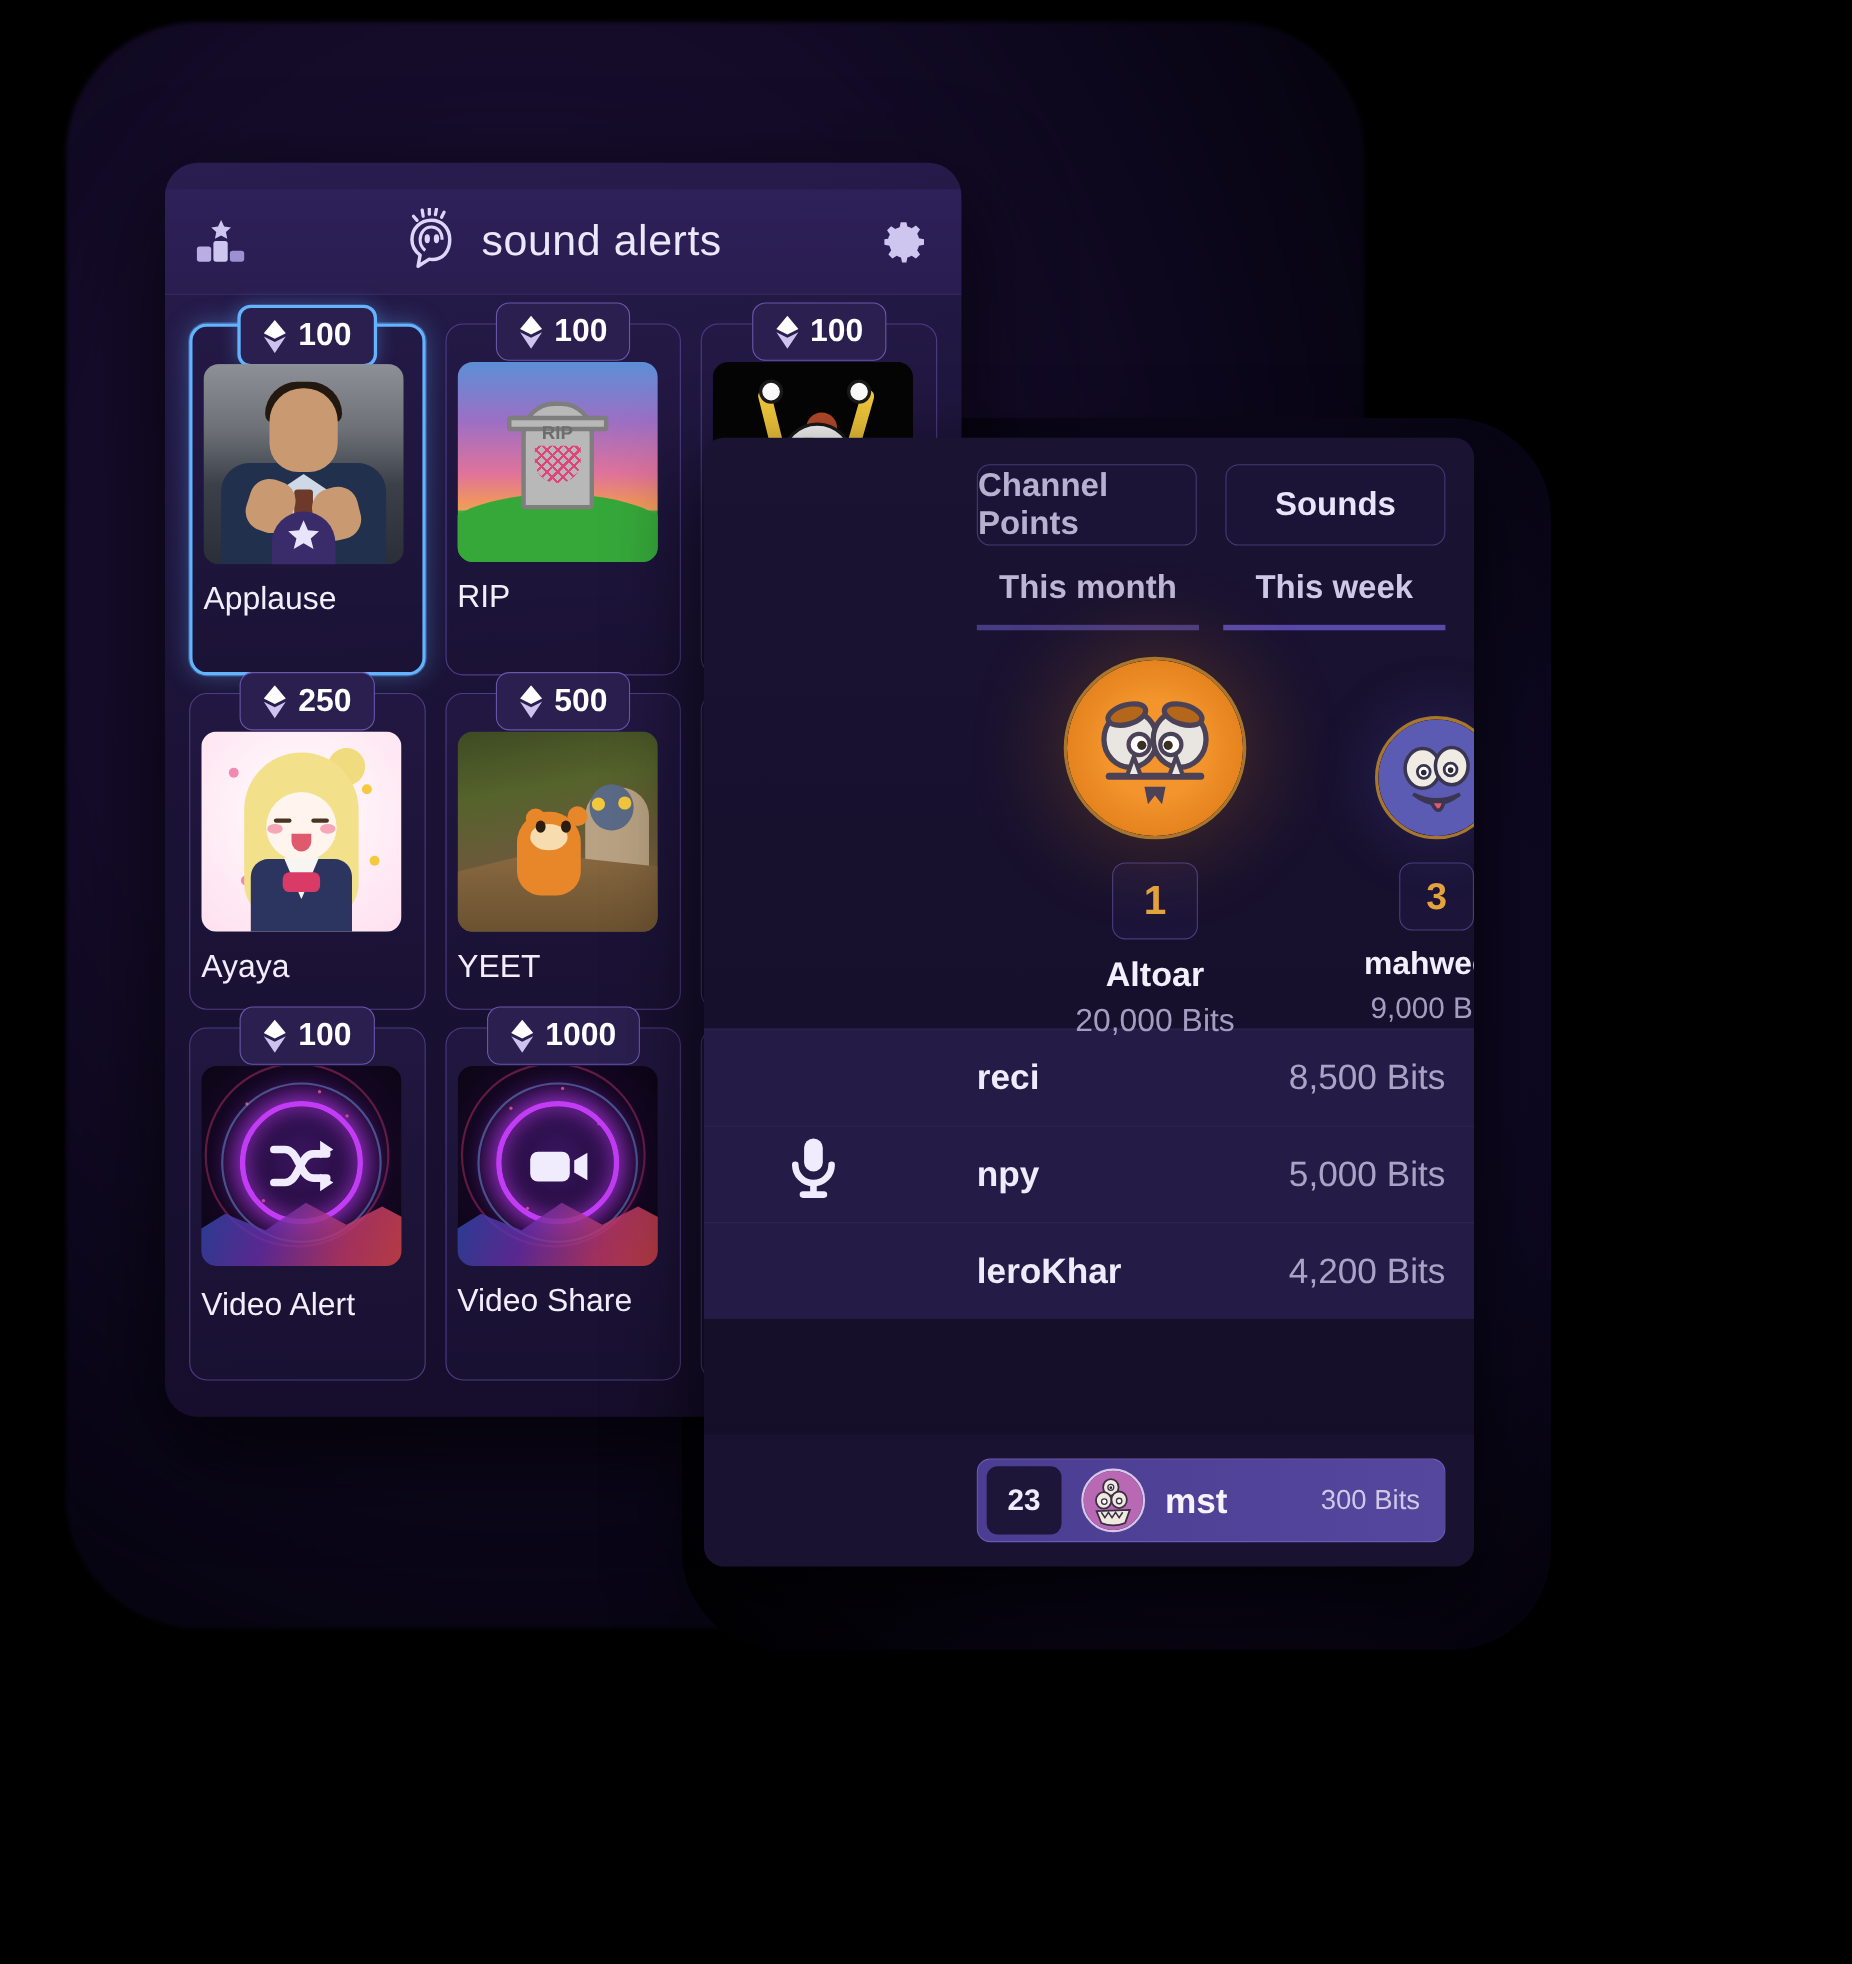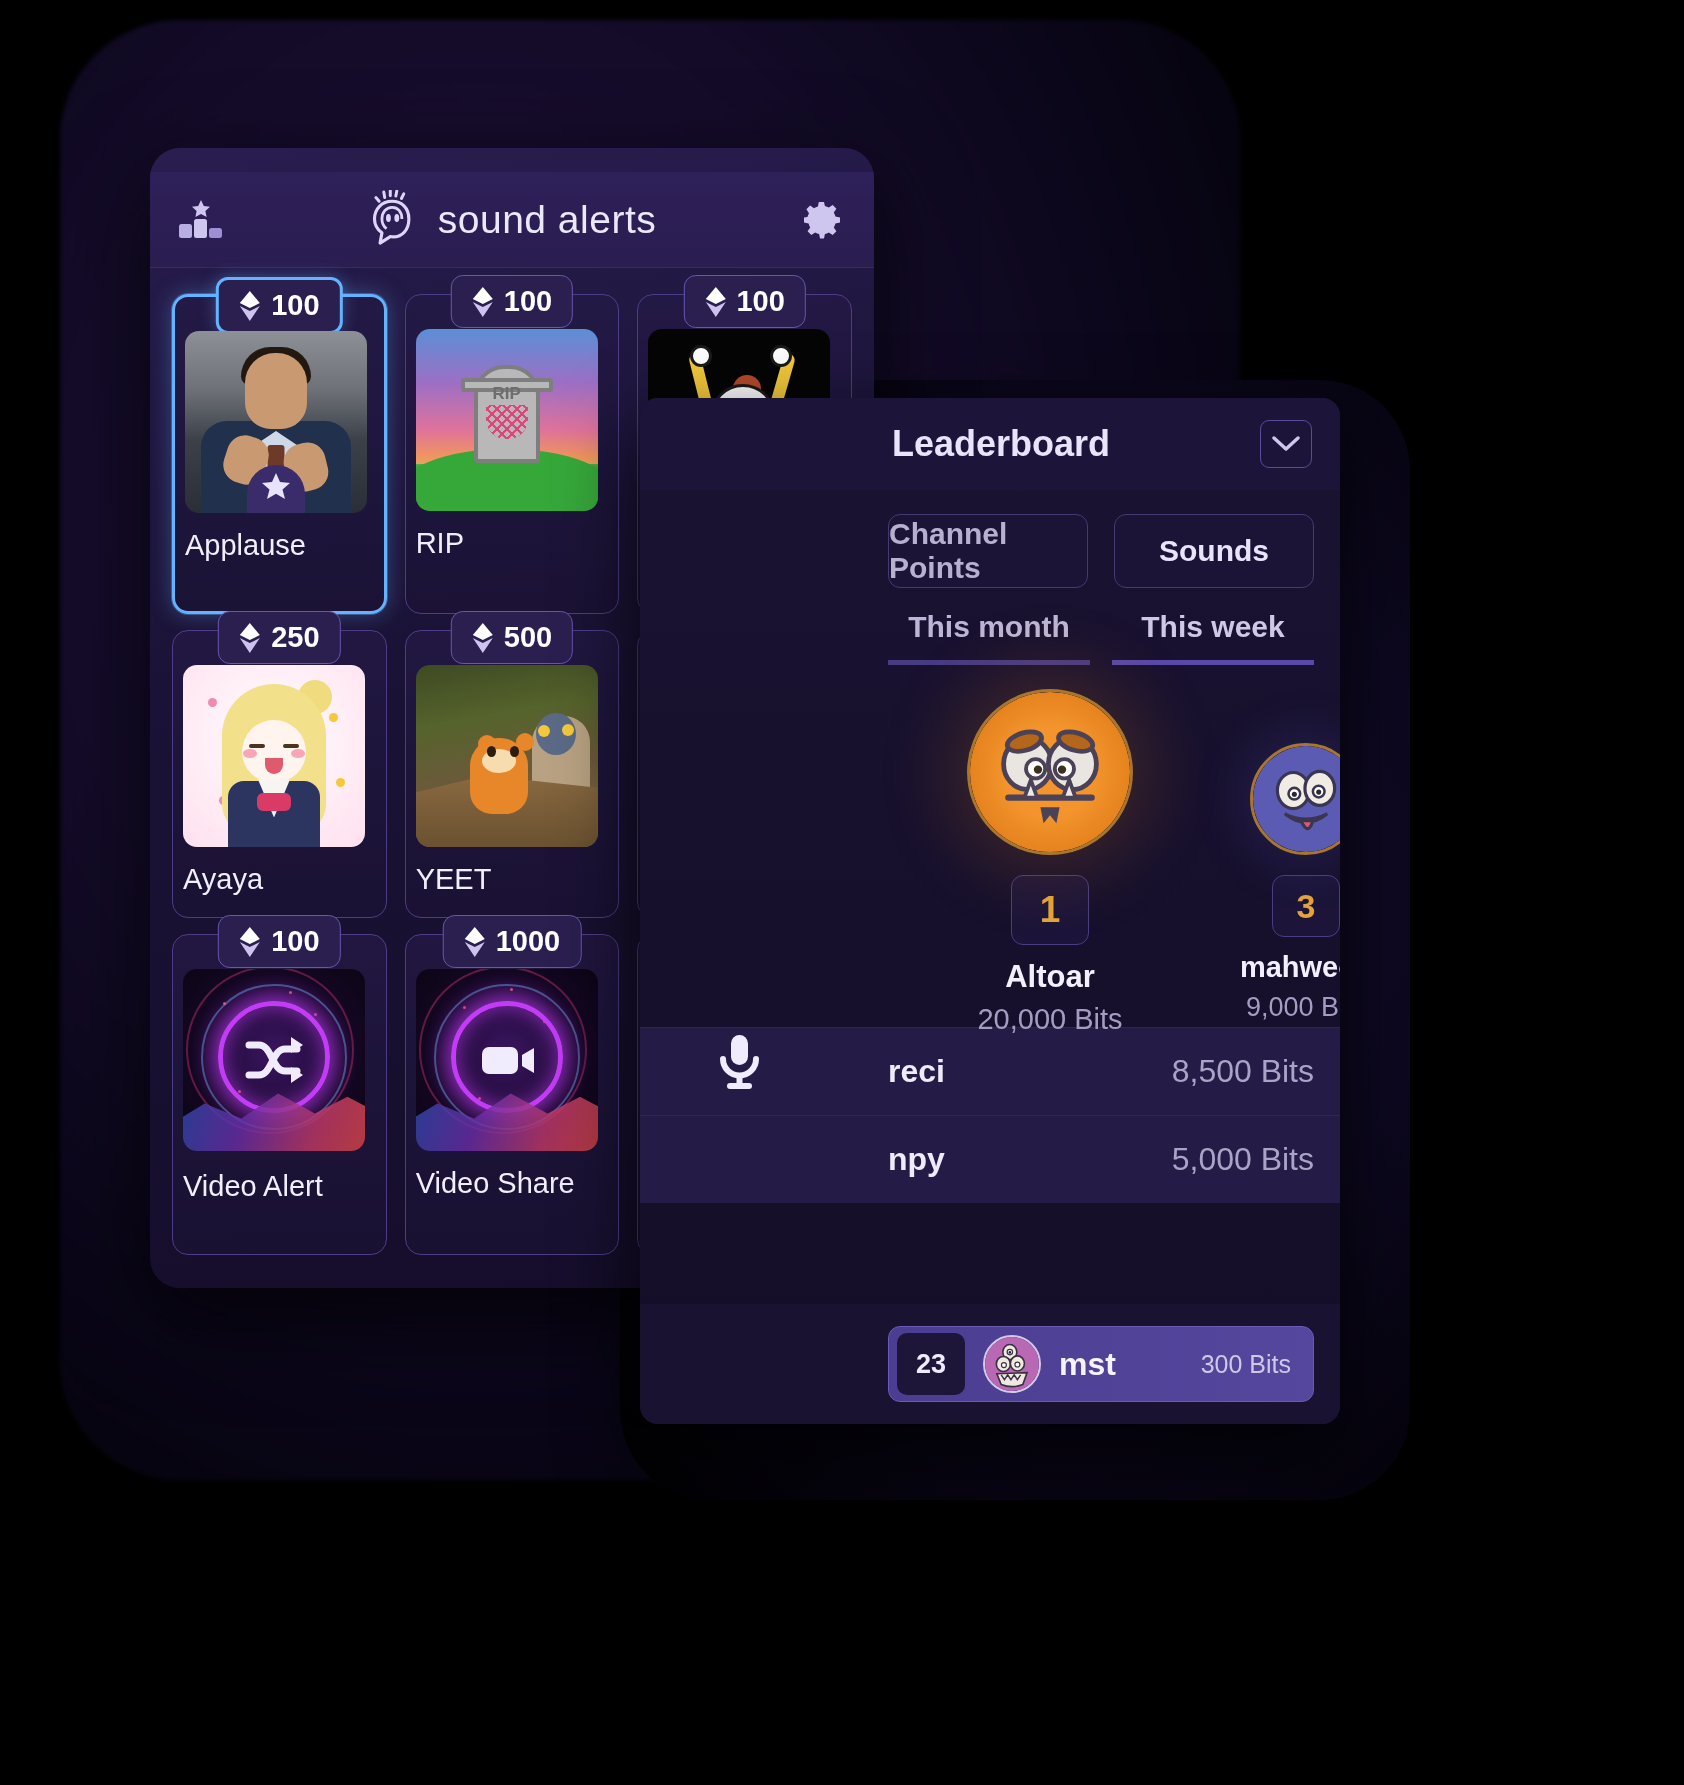--- a/index.html
+++ b/index.html
@@ -600,28 +600,20 @@
         <div class="card-label two-line">Text-to-Speech</div>
       </div>
 
     </div>
 
     <div class="sa-scroll"></div>
   </div>
 
   <div class="lb">
 
-    <div class="lb-head">
-      <div class="lb-title">Leaderboard</div>
-      <div class="lb-chevron-box">
-        <svg viewBox="0 0 28 18" width="28" height="18">
-          <path d="M2 3 L14 14 L26 3" stroke="#cfc6ef" stroke-width="3.4" fill="none" stroke-linecap="round" stroke-linejoin="round"></path>
-        </svg>
-      </div>
-    </div>
 
     <div class="lb-body">
       <div class="seg-row">
         <div class="seg-btn">Channel Points</div>
         <div class="seg-btn active">Sounds</div>
       </div>
 
       <div class="tab-row">
         <div class="tab dim">This month</div>
         <div class="tab">This week</div>
@@ -687,20 +679,24 @@
 
     <div class="lb-rows">
       <div class="lb-row">
         <span class="nm">reci</span>
         <span class="bt">8,500 Bits</span>
       </div>
       <div class="lb-row">
         <span class="nm">npy</span>
         <span class="bt">5,000 Bits</span>
       </div>
+      <div class="lb-row">
+        <span class="nm">leroKhar</span>
+        <span class="bt">4,200 Bits</span>
+      </div>
     </div>
 
     <div class="lb-footer">
       <div class="me-bar">
         <div class="me-rank">23</div>
         <div class="me-avatar">
           <svg viewBox="0 0 100 100" width="100%" height="100%">
             <circle cx="50" cy="50" r="50" fill="#b968b4"></circle>
             <ellipse cx="46" cy="28" rx="13" ry="14" fill="#efe9df" stroke="#3a3046" stroke-width="3"></ellipse>
             <circle cx="46" cy="28" r="5" fill="#fff" stroke="#3a3046" stroke-width="2.2"></circle>

